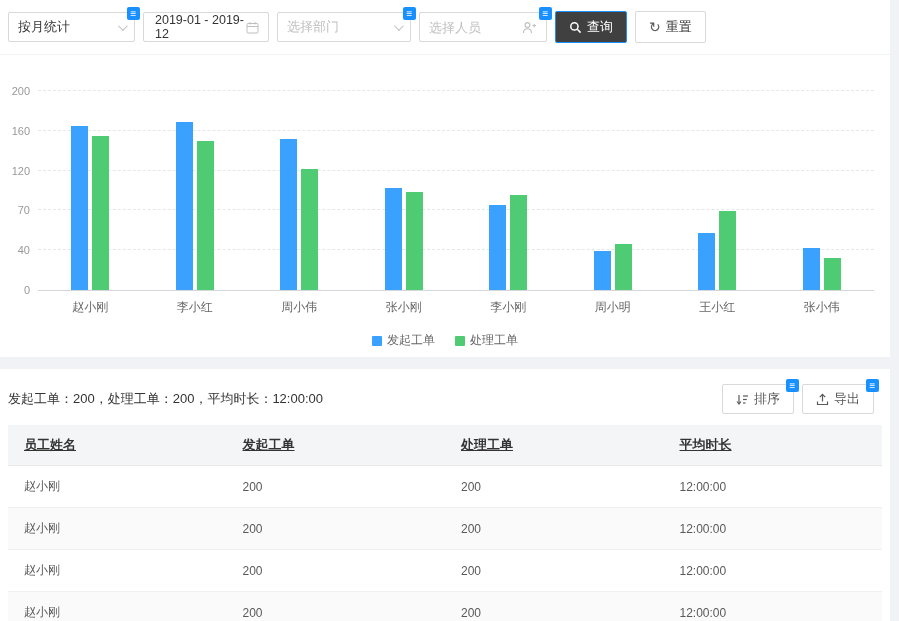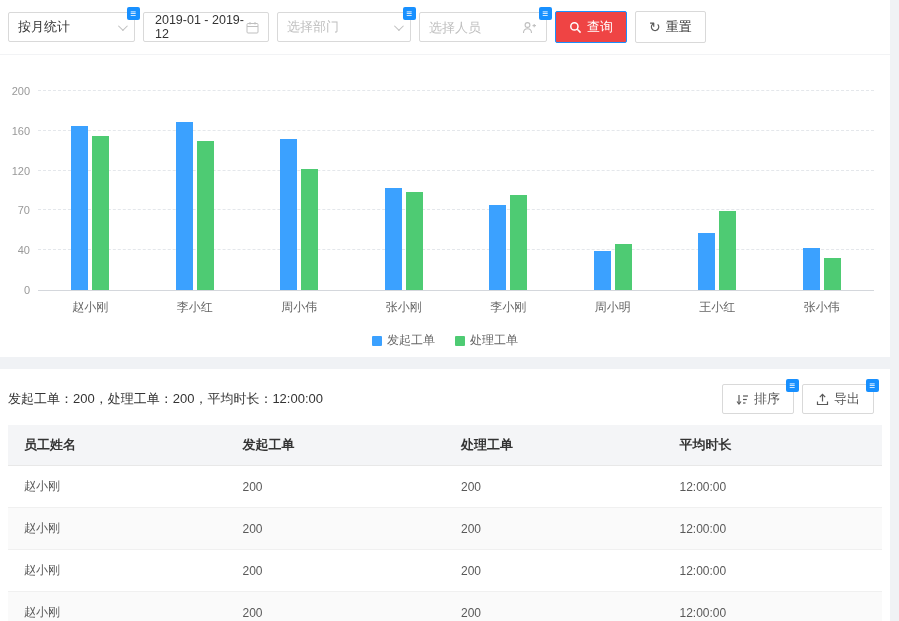--- a/index.html
+++ b/index.html
@@ -43,21 +43,21 @@
     position: absolute; top: -6px; right: -6px; width: 13px; height: 13px;
     background: #1890ff; border-radius: 2px; color: #fff; font-size: 10px; line-height: 13px;
     text-align: center; z-index: 5;
   }
   .btn {
     height: 32px; border: 1px solid #d9d9d9; border-radius: 2px; background: #fff;
     display: inline-flex; align-items: center; gap: 5px; padding: 0 13px;
     font-size: 13px; color: #333; cursor: pointer; position: relative;
     font-family: "Liberation Sans", sans-serif;
   }
-  .btn.primary { background: #ef4444; border-color: #1890ff; color: #fff; }
+  .btn.primary { background: #404040; border-color: #1890ff; color: #fff; }
   .btn.small { height: 30px; color: #595959; }
   .refresh-glyph { font-size: 14px; color: #595959; line-height: 1; }
 
   
   .chart { position: relative; height: 302px; }
   .plot {
     position: absolute; left: 38px; right: 16px; top: 36px; bottom: 66px;
     border-bottom: 1px solid #d4d7dc;
   }
   .gridline { position: absolute; left: 0; right: 0; border-top: 1px dashed #e4e7eb; }
@@ -88,21 +88,21 @@
   .summary-row {
     display: flex; align-items: center; justify-content: space-between;
     padding: 15px 8px 11px 8px;
   }
   .summary-text { font-size: 13px; color: #333; }
   .summary-actions { display: flex; gap: 8px; margin-right: 8px; }
 
   table { border-collapse: collapse; width: 874px; margin: 0 8px; table-layout: fixed; }
   th {
     background: #f4f5f7; text-align: left; font-size: 13px; font-weight: 700; color: #333;
-    padding: 11px 16px; border-bottom: 1px solid #e8e8e8;
+    padding: 11px 16px; border-bottom: 1px solid #e8e8e8; text-decoration: underline;
   }
   td { font-size: 12px; color: #595959; padding: 12px 16px; border-bottom: 1px solid #f0f0f0; }
   tbody tr:nth-child(even) { background: #fafafa; }
 
   svg { display: block; }
 </style>
 </head>
 <body>
 
 <div>

